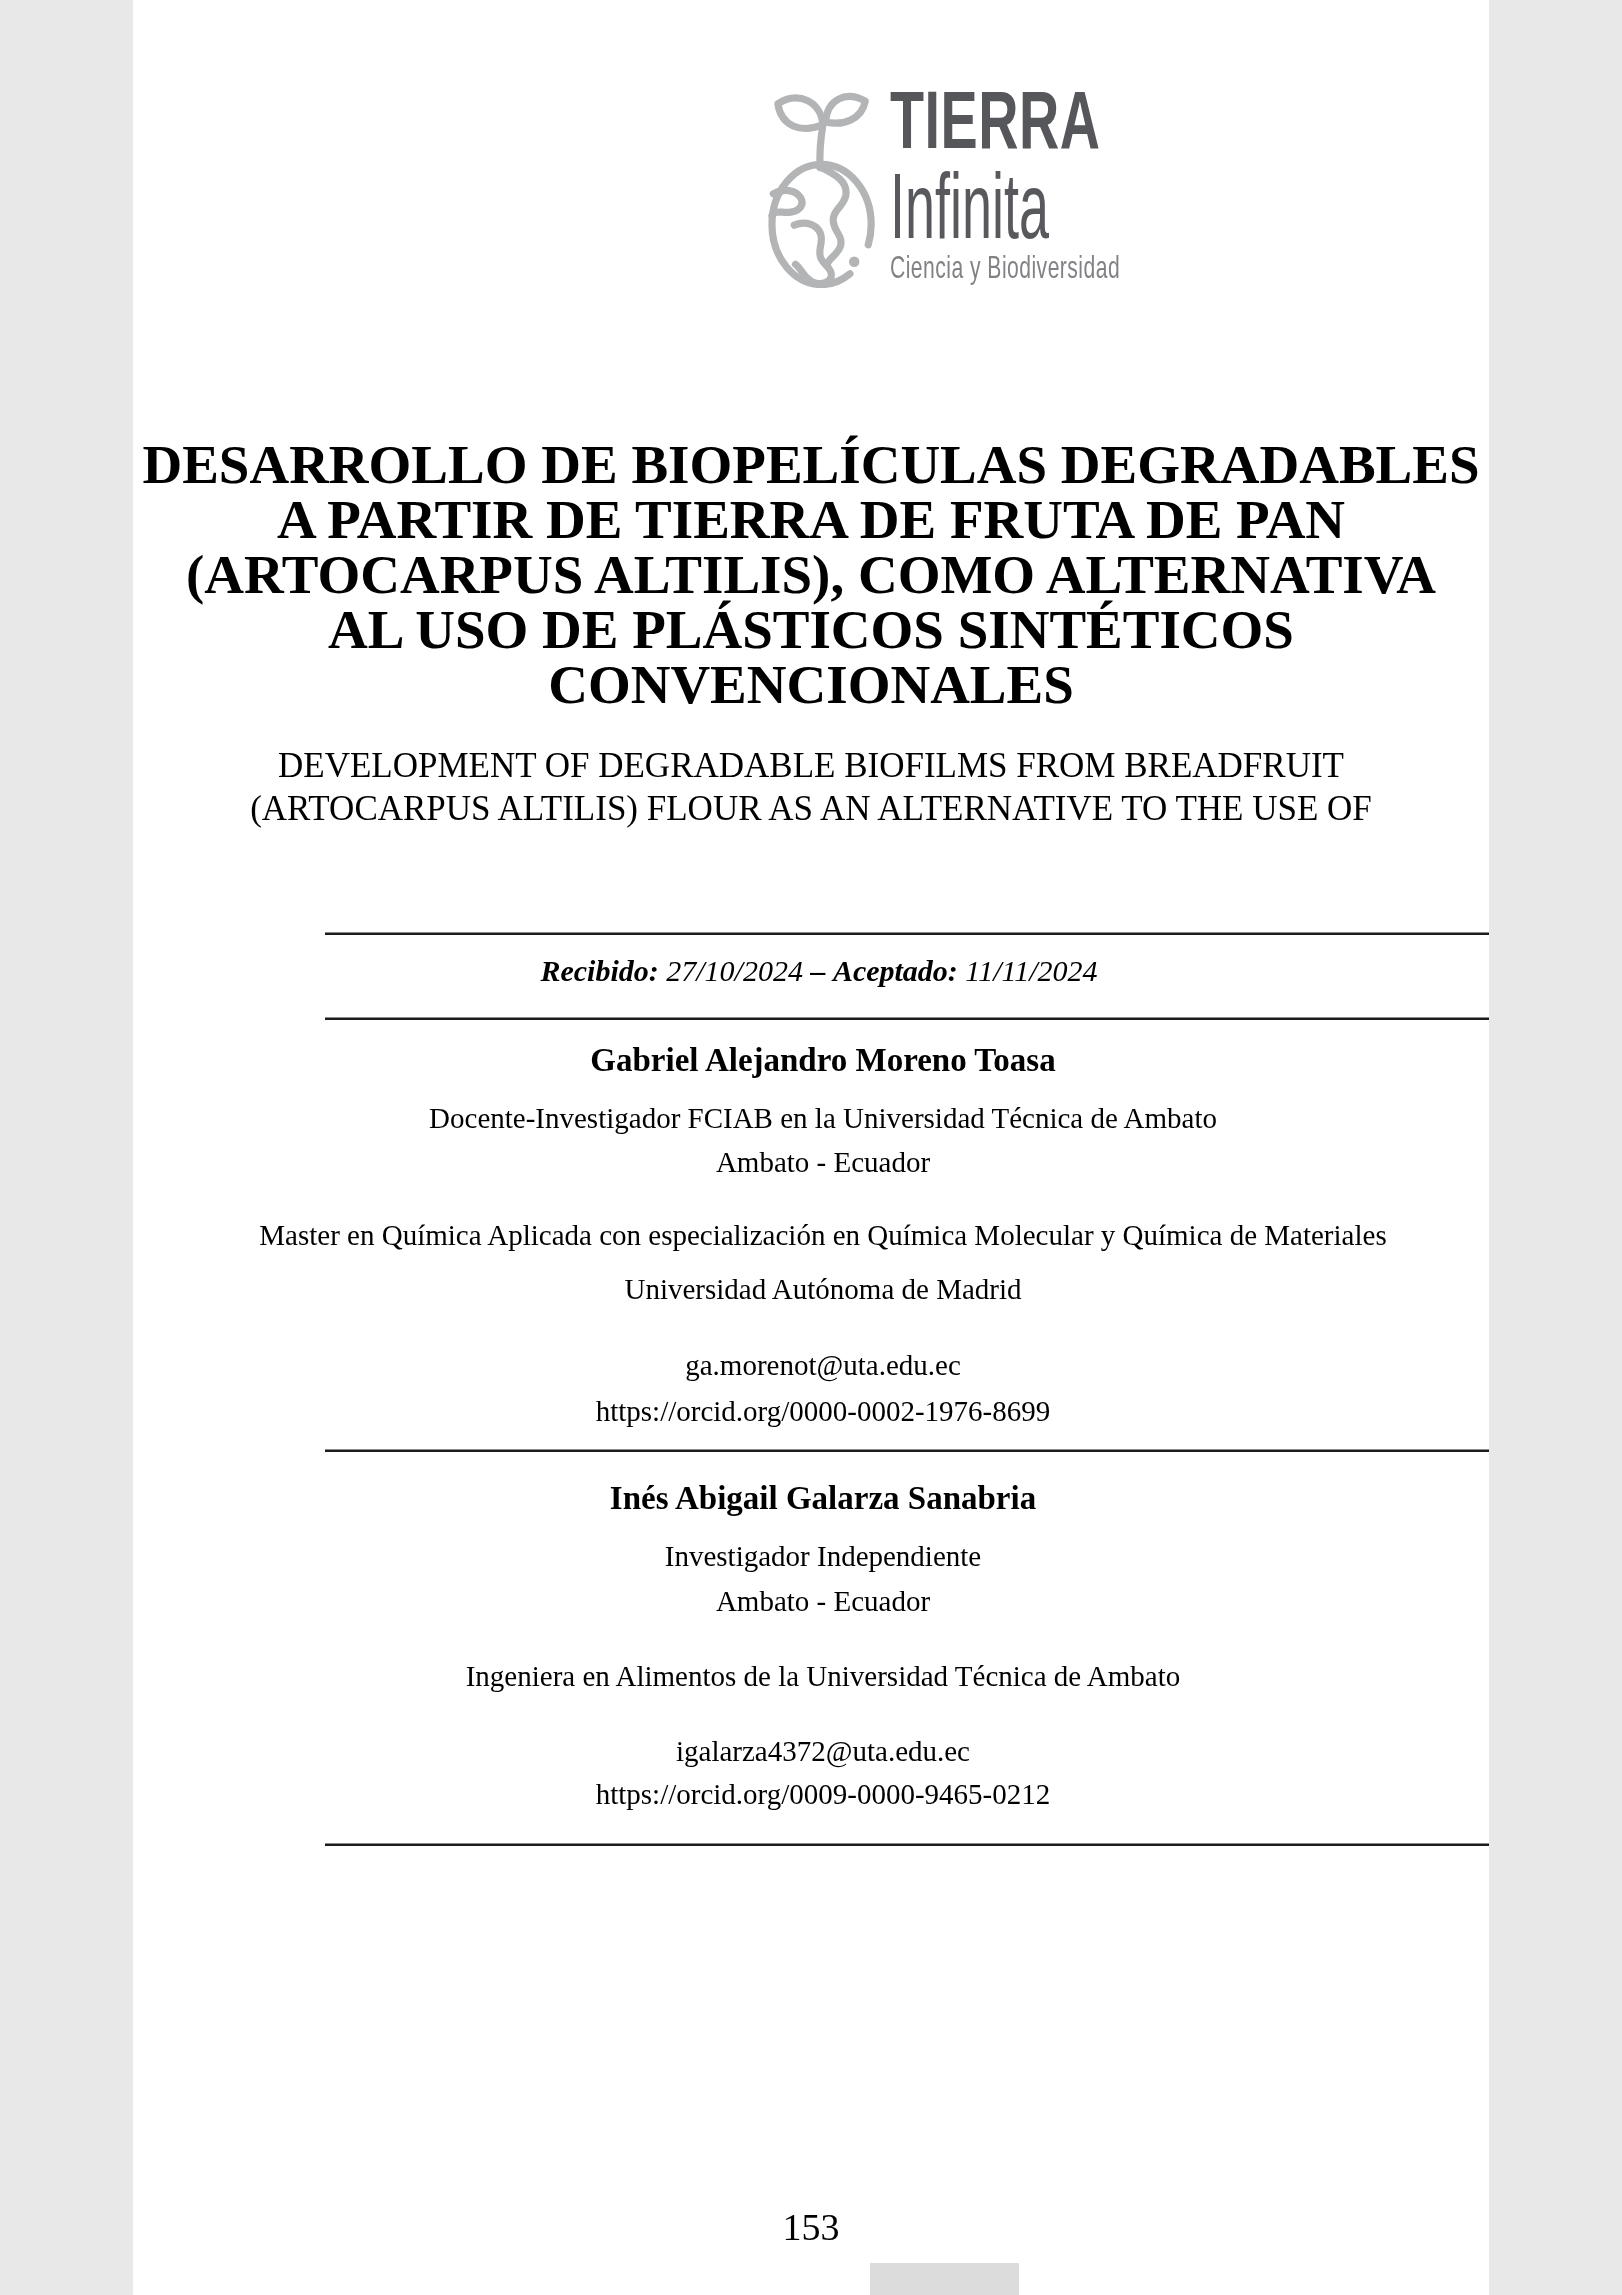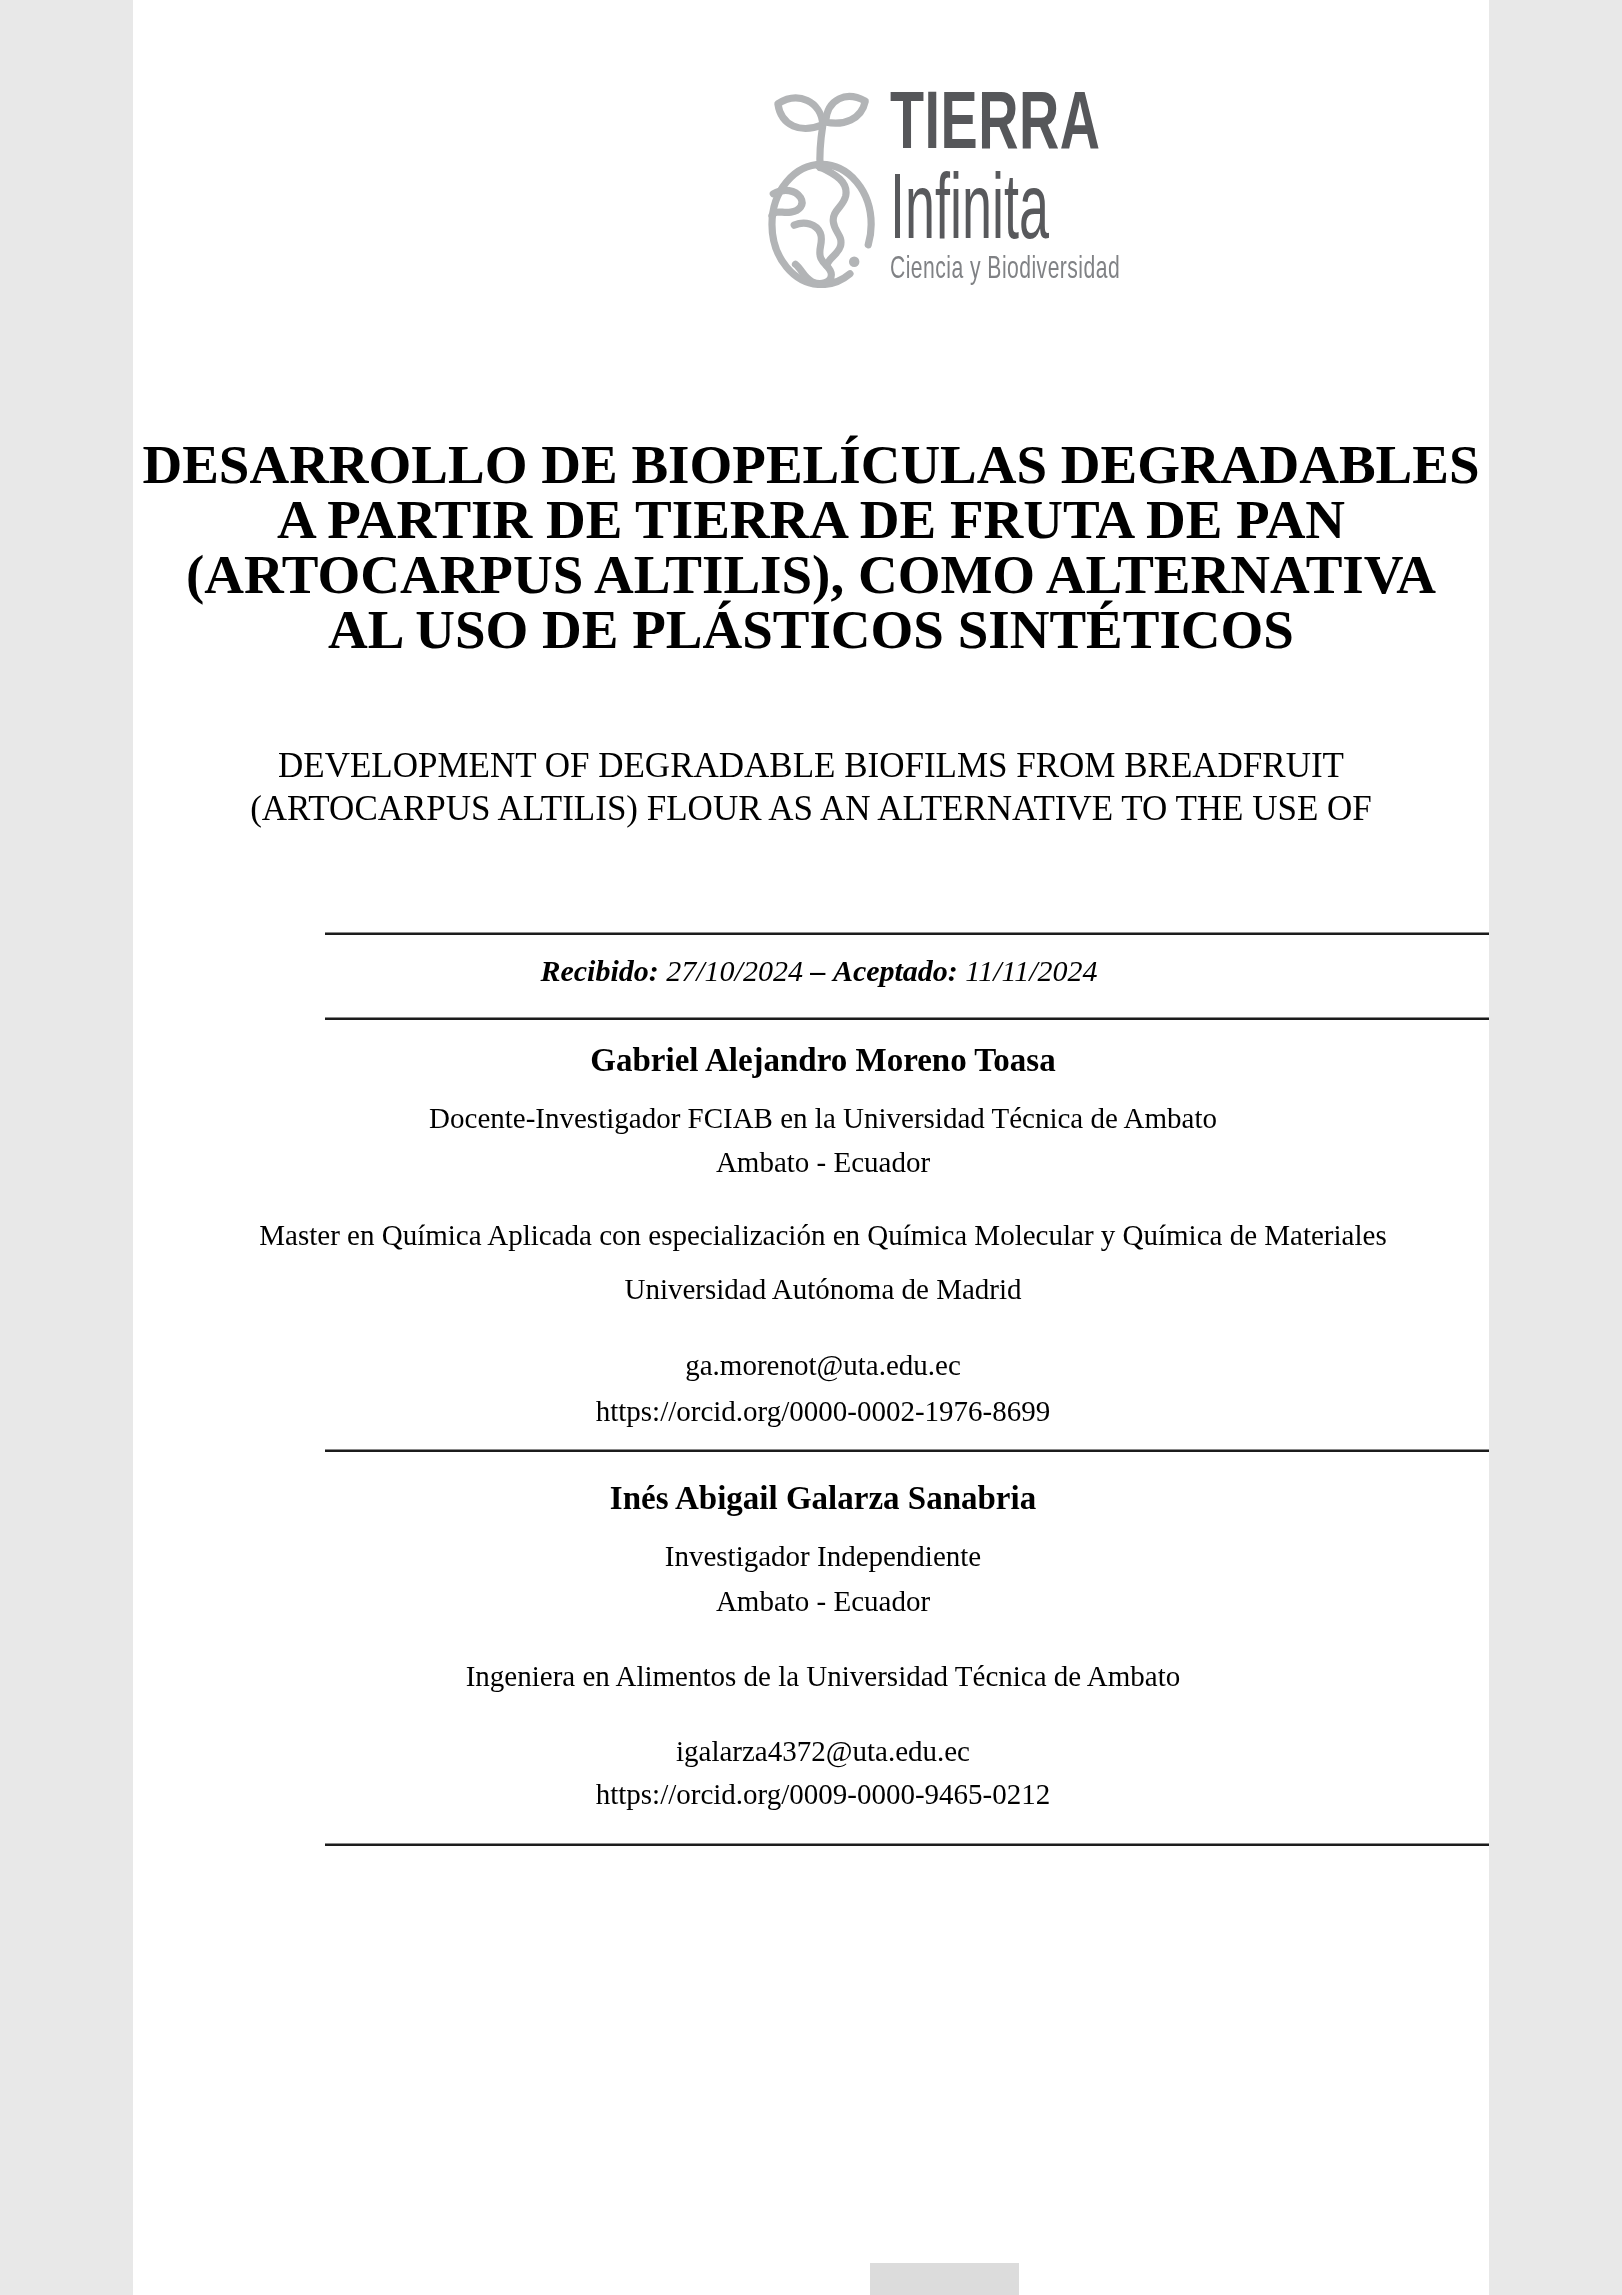--- a/index.html
+++ b/index.html
@@ -65,20 +65,21 @@
   </svg>
   <div class="logo-text-item brand-top">TIERRA</div>
   <div class="logo-text-item brand-bottom">Infinita</div>
   <div class="logo-text-item tagline">Ciencia y Biodiversidad</div>
 
   <h1 class="title-es">
     <span class="tl">DESARROLLO DE BIOPELÍCULAS DEGRADABLES</span>
     <span class="tl">A PARTIR DE TIERRA DE FRUTA DE PAN</span>
     <span class="tl">(ARTOCARPUS ALTILIS), COMO ALTERNATIVA</span>
     <span class="tl">AL USO DE PLÁSTICOS SINTÉTICOS</span>
+    <span class="tl">CONVENCIONALES</span>
   </h1>
 
   <h2 class="title-en">
     <span class="tl">DEVELOPMENT OF DEGRADABLE BIOFILMS FROM BREADFRUIT</span>
     <span class="tl">(ARTOCARPUS ALTILIS) FLOUR AS AN ALTERNATIVE TO THE USE OF</span>
   </h2>
 
   <div class="rule rule1"></div>
   <div class="dates">
     <span class="lbl">Recibido:</span>
@@ -101,16 +102,17 @@
 
   <div class="line author-name" style="top:1480px">Inés Abigail Galarza Sanabria</div>
   <div class="line body-line" style="top:1539px">Investigador Independiente</div>
   <div class="line body-line" style="top:1584px">Ambato - Ecuador</div>
   <div class="line body-line" style="top:1659px">Ingeniera en Alimentos de la Universidad Técnica de Ambato</div>
   <div class="line body-line" style="top:1734px">igalarza4372@uta.edu.ec</div>
   <div class="line body-line" style="top:1777px">https://orcid.org/0009-0000-9465-0212</div>
 
   <div class="rule rule4"></div>
 
+  <div class="page-number">153</div>
   <div class="footer-rect"></div>
 
 </div>
 
 
 </body></html>

